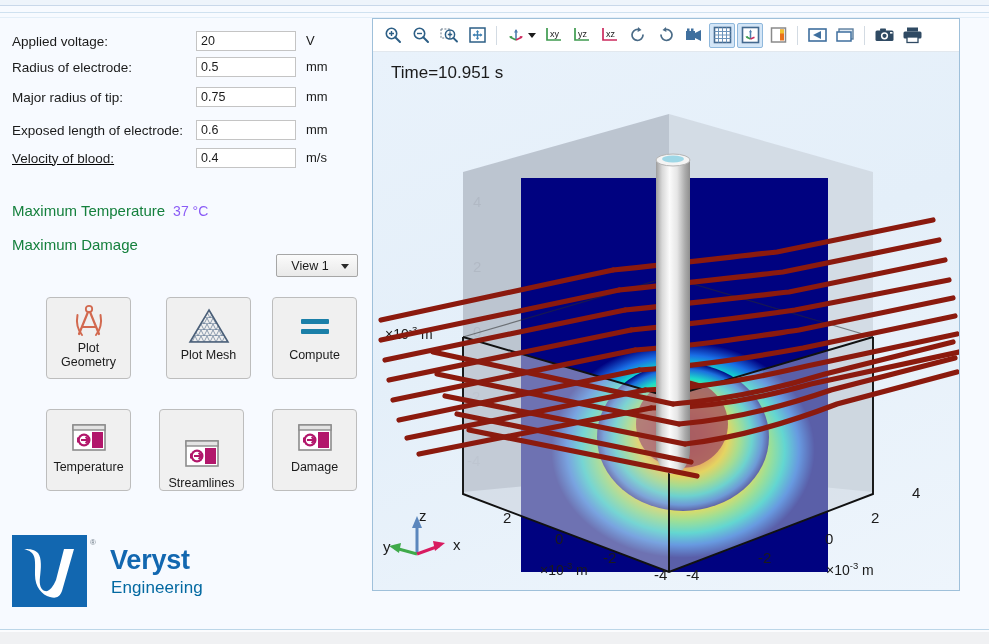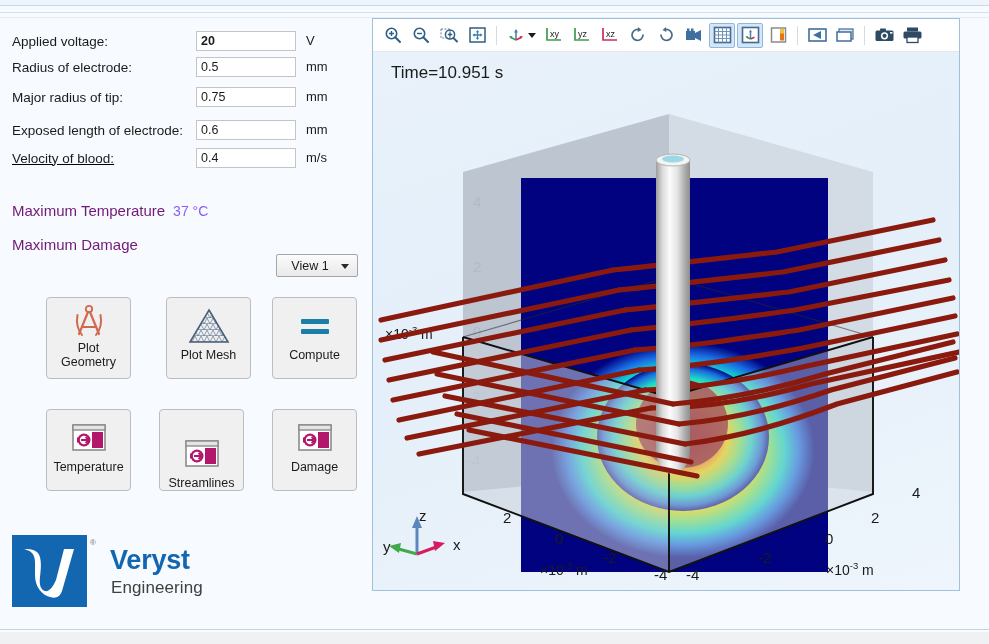--- a/index.html
+++ b/index.html
@@ -27,21 +27,21 @@
   .form-input{
     position:absolute;width:100px;height:20px;
     background:#ffffff;border:1px solid #c4c4c4;
     font-size:12.5px;color:#1b1b1b;
     padding:0 0 0 4px;line-height:20px;box-sizing:border-box;
     font-family:"Liberation Sans", sans-serif;
   }
   .form-unit{position:absolute;font-size:13px;color:#1b1b1b;}
 
   .status-row{position:absolute;display:flex;align-items:center;}
-  .status-label{font-size:15px;color:#701a75;white-space:nowrap;}
+  .status-label{font-size:15px;color:#15803d;white-space:nowrap;}
   .status-value{font-size:14px;color:#8b5cf6;margin-left:8px;white-space:nowrap;}
 
   .view-select{
     position:absolute;left:276px;top:234px;width:82px;height:23px;
     background:linear-gradient(#fbfbfb,#e9e9e9);
     border:1px solid #a6a6a6;border-radius:2px;
     font-size:12.5px;color:#1b1b1b;
     display:flex;align-items:center;justify-content:center;
     box-sizing:border-box;
   }
@@ -64,21 +64,21 @@
     font-size:12.5px;color:#1b1b1b;text-align:center;line-height:14px;
     width:82px;
   }
   .big-btn.two-line .ico{height:38px;margin-top:5px;}
 
   
   .logo-wrap{position:absolute;left:12px;top:515px;width:200px;height:72px;}
   .logo-mark{position:absolute;left:0;top:0;width:75px;height:72px;background:#1267b0;}
   .logo-reg{position:absolute;left:78px;top:3px;font-size:8px;color:#6d7a86;}
   .logo-name{position:absolute;left:98px;top:10px;font-size:27px;font-weight:bold;color:#1267b0;letter-spacing:-0.2px;}
-  .logo-sub{position:absolute;left:99px;top:43px;font-size:17px;color:#404040;letter-spacing:0.1px;}
+  .logo-sub{position:absolute;left:99px;top:43px;font-size:17px;color:#0369a1;letter-spacing:0.1px;}
 
   
   .gfx-panel{
     position:absolute;left:372px;top:18px;width:588px;height:573px;
     border:1px solid #9fc0da;background:#ffffff;box-sizing:border-box;
   }
   .gfx-toolbar{
     position:absolute;left:0;top:0;width:586px;height:33px;
     background:#ffffff;border-bottom:1px solid #e2e8ee;
     display:flex;align-items:center;box-sizing:border-box;
@@ -114,21 +114,21 @@
 <div class="app-top-band"></div>
 <div class="app-top-rule-1"></div>
 <div class="app-top-rule-2"></div>
 <div class="app-top-rule-3"></div>
 
 <div class="left-panel">
 
   <div class="form-row" style="left:12px;top:10px;">
     <span class="form-label">Applied voltage:</span>
   </div>
-  <input class="form-input" style="left: 196px; top: 11px; font-weight: bold;" value="20">
+  <input class="form-input" style="left: 196px; top: 11px;" value="20">
   <span class="form-unit" style="left:306px;top:13px;">V</span>
 
   <div class="form-row" style="left:12px;top:36px;">
     <span class="form-label">Radius of electrode:</span>
   </div>
   <input class="form-input" style="left: 196px; top: 37px;" value="0.5">
   <span class="form-unit" style="left:306px;top:39px;">mm</span>
 
   <div class="form-row" style="left:12px;top:66px;">
     <span class="form-label">Major radius of tip:</span>

